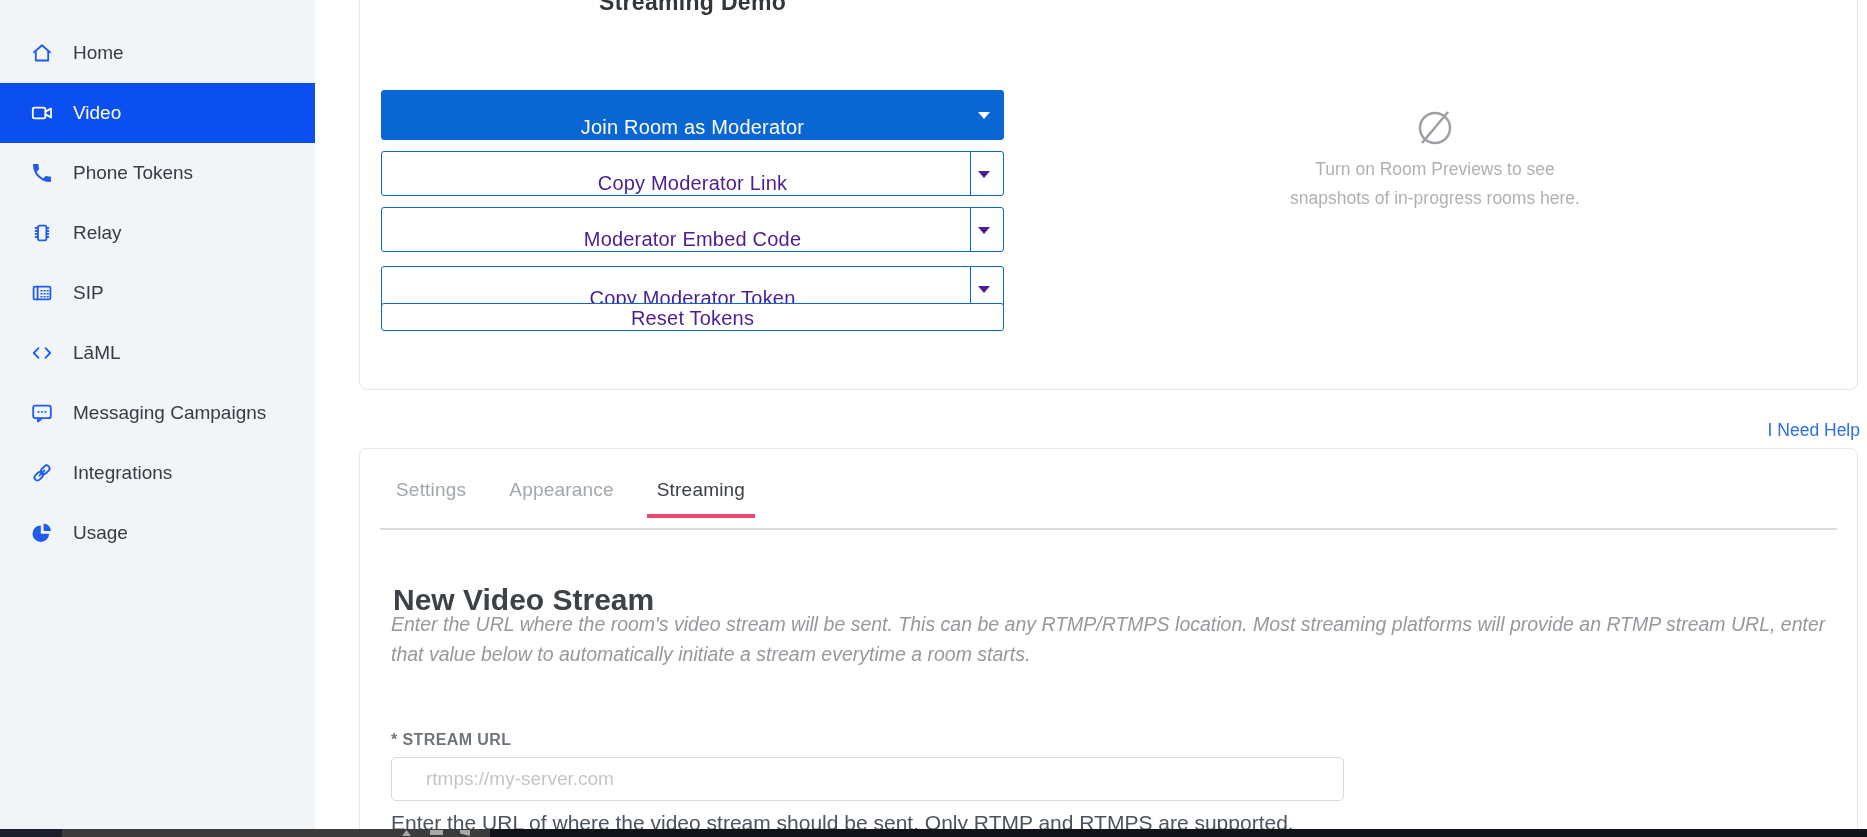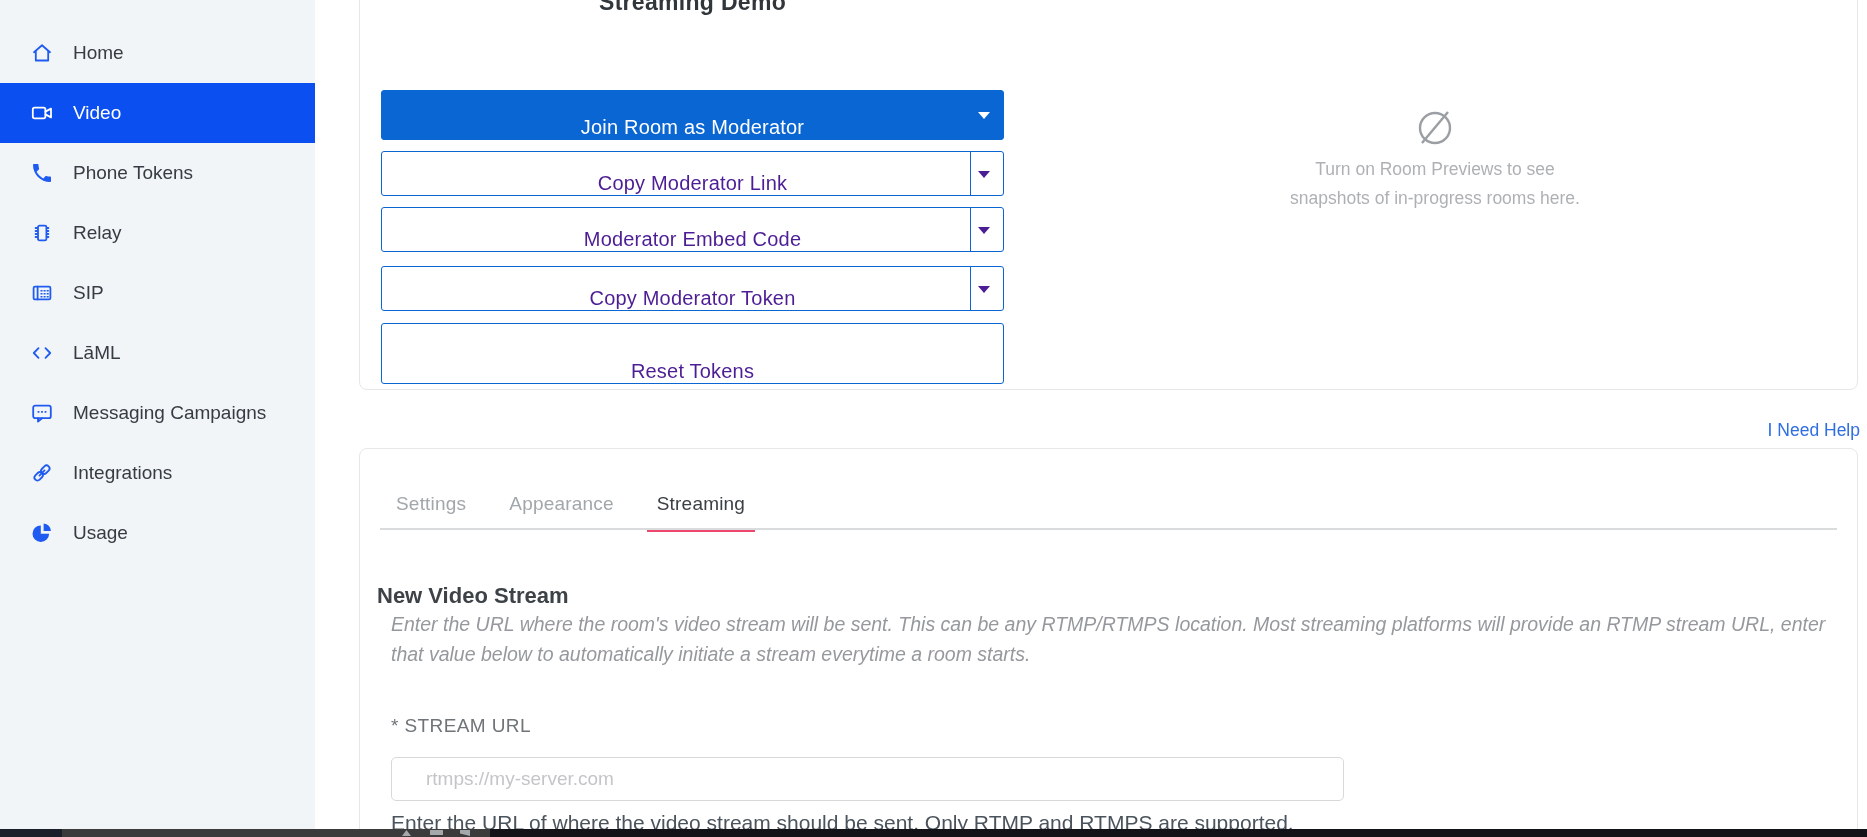--- a/index.html
+++ b/index.html
@@ -37,32 +37,32 @@
   .split-divider { position:absolute; right:32px; top:0; bottom:0; width:1px; background:#0a66d3; }
 
   .empty-state { position:absolute; left:790px; top:128px; width:570px; text-align:center; }
   .empty-state svg { stroke:#9b9fa3; fill:none; stroke-width:2.4; }
   .empty-line { font-size:17.5px; color:#aeb1b4; line-height:28.5px; }
 
   .help-link { position:absolute; top:420px; right:7px; font-size:17.5px; color:#2e6ee2;
     cursor:pointer; }
 
   
-  .tabs { position:absolute; left:26px; top:38px; display:flex; height:45px;align-items:flex-end; }
+  .tabs { position:absolute; left:26px; top:24px; display:flex; height:45px;align-items:flex-end; }
   .tab { padding:0 10px; margin-right:23px; font-size:19px; color:#a2a7ab; display:flex;
     align-items:flex-start; padding-top:6px; cursor:pointer; border-bottom:4px solid transparent;
     height:45px; letter-spacing:0.2px; }
   .tab.active { color:#3b4045; border-bottom-color:#ed4770; }
   .tabs-rule { position:absolute; left:20px; right:20px; top:79px; height:2px; background:#d9dbdd; }
 
-  .section-title { position:absolute; left:17px; top:134px; font-size:22px; color:#3d4247; }
+  .section-title { position:absolute; left:33px; top:134px; font-size:30px; color:#3d4247; }
   .section-desc { position:absolute; left:31px; top:160px; width:1445px; font-size:19.5px;
     line-height:30px; color:#95999d;font-style:italic; }
-  .field-label { position:absolute; left:31px; top:266px; font-size:19px; color:#6f7478;
-    letter-spacing:0.4px; }
+  .field-label { position:absolute; left:31px; top:282px; font-size:16px; color:#6f7478;
+    letter-spacing:0.4px;font-weight:bold; }
   .stream-input { position:absolute; left:31px; top:308px; width:953px; height:44px;
     border:1px solid #d9d9d9; border-radius:5px; padding:0 34px; font-size:19px; color:#41474d;
     font-family:"Liberation Sans", sans-serif; outline:none; background:#fff; }
   .stream-input::placeholder { color:#c3c5c7; }
   .field-helper { position:absolute; left:31px; top:362px; font-size:21px; color:#4b545c; }
 
   
   .bottom-bar { position:absolute; left:0; bottom:0; width:1867px; height:8px; }
   .bb-seg1 { position:absolute; left:0; top:0; width:62px; height:8px; background:#1b1f2c; }
   .bb-seg2 { position:absolute; left:62px; top:0; width:428px; height:8px; background:#3b3b3b; }
@@ -181,21 +181,21 @@
       <span class="split-divider"></span>
       <span class="caret caret-abs"></span>
     </div>
 
     <div class="btn btn-outline" style="top:291px; height:45px;">
       <span>Copy Moderator Token</span>
       <span class="split-divider"></span>
       <span class="caret caret-abs"></span>
     </div>
 
-    <div class="btn btn-outline" style="top:348px; height:61px;">
+    <div class="btn btn-outline" style="top:328px; height:28px;">
       <span>Reset Tokens</span>
     </div>
 
     <div class="empty-state">
       <svg width="48" height="48" viewBox="0 0 48 48">
         <circle cx="24" cy="25" r="15"></circle>
         <path d="M11 40 37 9"></path>
       </svg>
       <div class="empty-line">Turn on Room Previews to see</div>
       <div class="empty-line">snapshots of in-progress rooms here.</div>

